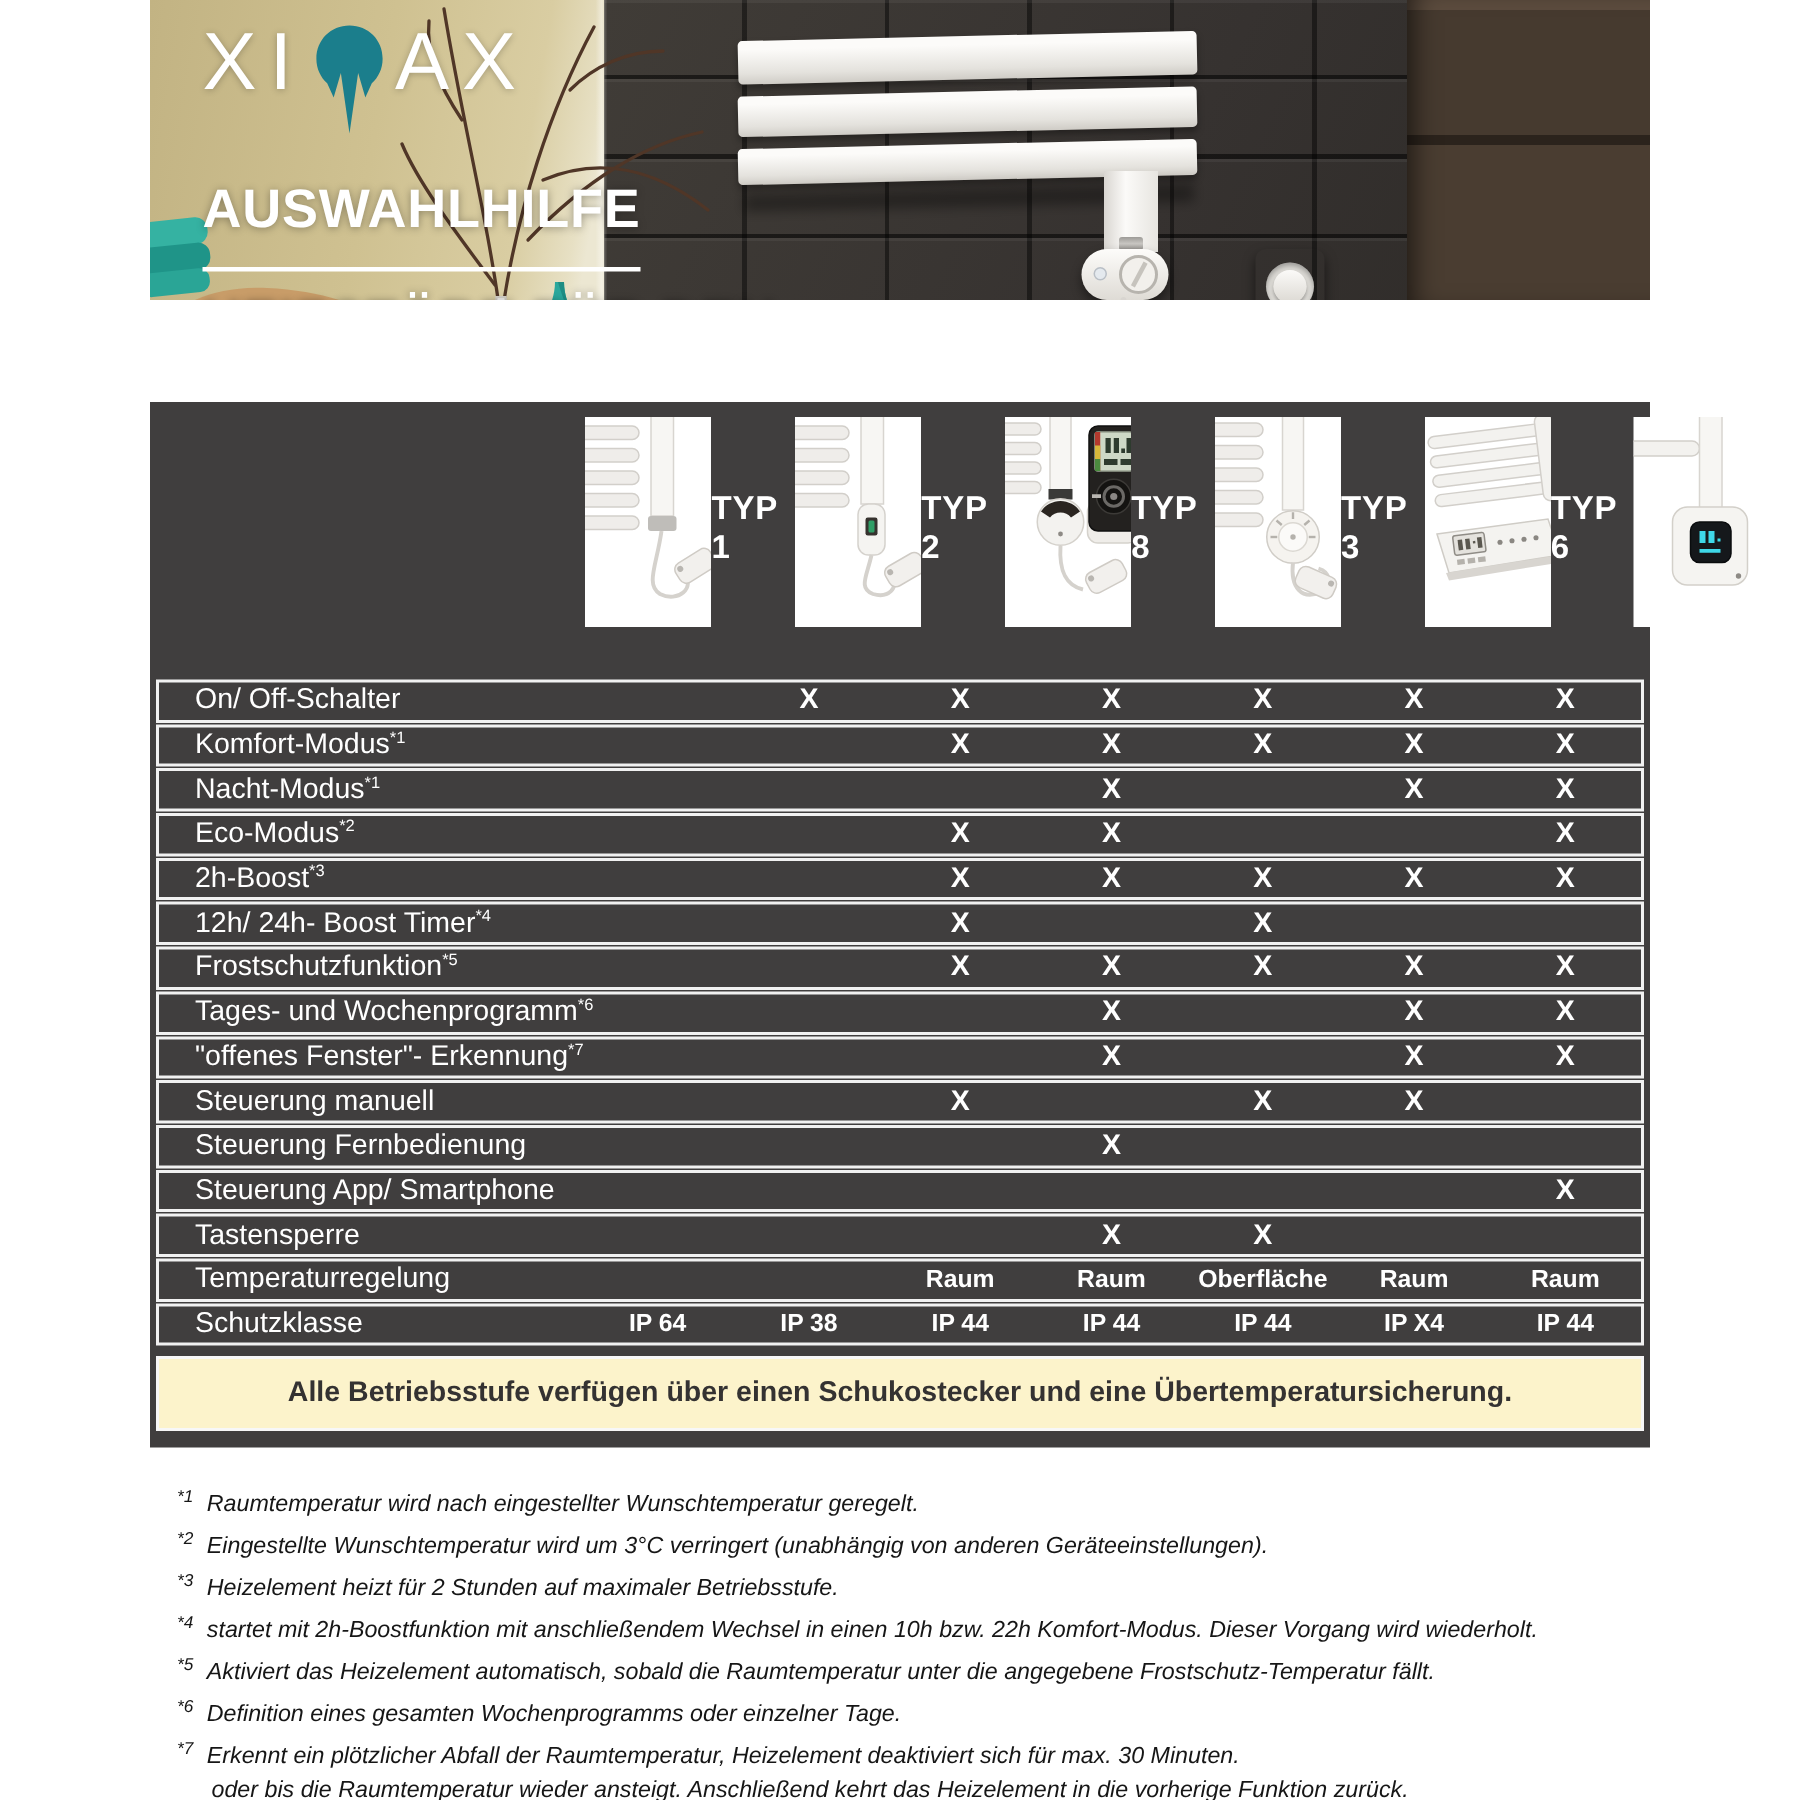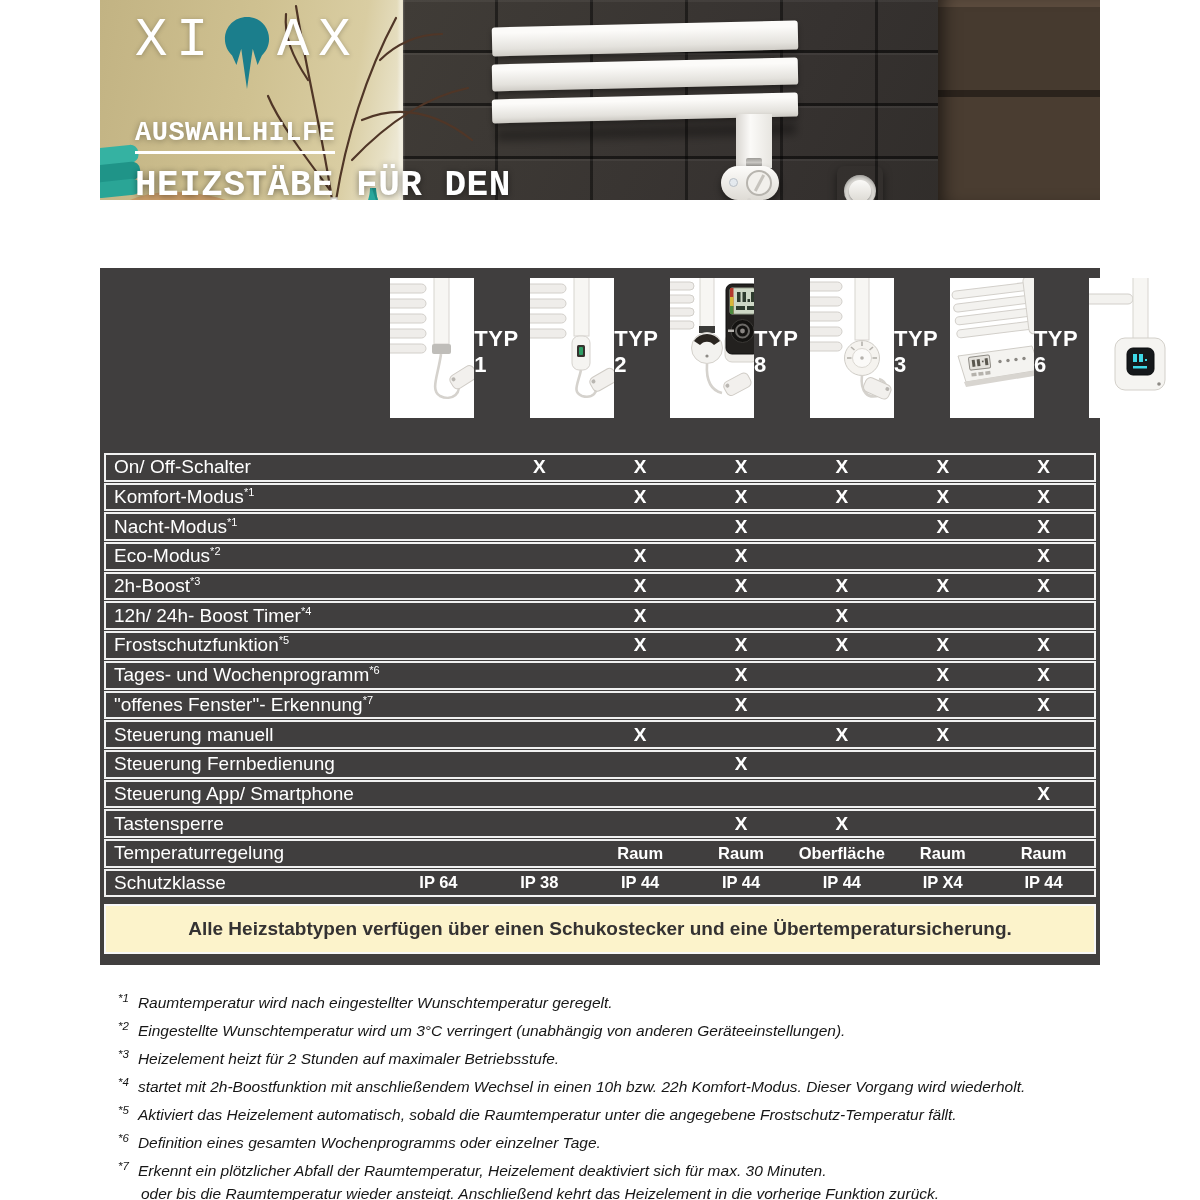--- a/index.html
+++ b/index.html
@@ -7,21 +7,21 @@
     --board:#403e3e;
     --note-bg:#fcf3cb;
     --line:#f1f1f1;
   }
   *{margin:0;padding:0;box-sizing:border-box;}
   body{background:#fff;font-family:"Liberation Sans",sans-serif;}
   .page{position:relative;width:1200px;height:1200px;background:#fff;overflow:hidden;}
 
   
   .hero{position:absolute;left:100px;top:0;width:1000px;height:200px;overflow:hidden;
-        background:linear-gradient(100deg,#c2b383 0%,#cfc191 16%,#d9cda2 26%,#e7e0c4 30%,#ece7d2 31%);font-family:Liberation Mono, monospace;}
+        background:linear-gradient(100deg,#c2b383 0%,#cfc191 16%,#d9cda2 26%,#e7e0c4 30%,#ece7d2 31%);}
   .tile-wall{position:absolute;left:303px;top:0;right:0;bottom:0;background-color:#37332f;
     background-image:
       repeating-linear-gradient(to bottom, rgba(255,255,255,.05) 0 2px, transparent 2px 50px, rgba(0,0,0,.55) 50px 53px),
       repeating-linear-gradient(to right, transparent 0 92px, rgba(0,0,0,.45) 92px 95px),
       linear-gradient(115deg,#403c37 0%,#363230 55%,#2d2a27 100%);}
   .glass-edge{position:absolute;left:297px;top:0;width:8px;height:258px;
       background:linear-gradient(to right,rgba(255,255,255,0),rgba(255,255,255,.38),rgba(255,255,255,0));}
   .cabinet{position:absolute;left:838px;top:0;right:0;bottom:0;
       background:linear-gradient(#5c4c3e 0 7px,#463a2f 7px 90px,#2b231c 90px 97px,#4a3d31 97px 100%);
       box-shadow:inset 14px 0 18px -10px rgba(0,0,0,.6);}
@@ -45,35 +45,35 @@
   .socket .recess{position:absolute;left:7px;top:9px;width:32px;height:32px;border-radius:50%;
       background:#e4e2dd;box-shadow:inset 0 2px 4px rgba(0,0,0,.35);}
   .socket .plug{position:absolute;left:12px;top:14px;width:22px;height:22px;border-radius:50%;
       background:linear-gradient(#fbfaf8,#dcd9d3);box-shadow:0 2px 3px rgba(0,0,0,.35);}
   .hero-svg{position:absolute;inset:0;width:1000px;height:258px;}
   .hero-text{position:absolute;left:35px;top:0;color:#fff;z-index:5;}
   .logo{display:flex;align-items:flex-start;gap:6px;margin-top:14px;
         font-size:54px;font-weight:400;letter-spacing:.16em;line-height:1;
         text-shadow:0 1px 5px rgba(0,0,0,.25);}
   .logo .m-glyph{margin-top:2px;}
-  .eyebrow{display:inline-block;margin-top:26px;font-size:27px;font-weight:bold;letter-spacing:.5px;
-        border-bottom:3px solid #fff;padding-bottom:3px;text-shadow:0 1px 6px rgba(0,0,0,.35);}
+  .eyebrow{display:inline-block;margin-top:26px;font-size:36px;font-weight:bold;letter-spacing:.5px;
+        border-bottom:3px solid #fff;padding-bottom:18px;text-shadow:0 1px 6px rgba(0,0,0,.35);}
   .h-line{font-size:36px;font-weight:bold;letter-spacing:.5px;text-shadow:0 1px 6px rgba(0,0,0,.45);}
   .h-line1{margin-top:11px;} .h-line2{margin-top:13px;margin-left:19px;}
 
   
   .board{position:absolute;left:100px;top:268px;width:1000px;height:697px;background:var(--board);}
   .head-cols{position:absolute;left:290px;top:10px;width:706px;display:flex;}
   .head-col{flex:1;display:flex;align-items:center;}
   .imgbox{width:96px;height:140px;background:#fff;overflow:hidden;}
   .typ-label{margin-top:8px;color:#fff;font-size:22px;font-weight:bold;letter-spacing:.5px;}
   .rows{position:absolute;left:4px;top:185px;width:992px;}
   .row{display:flex;align-items:center;height:28.7px;background:var(--board);
        border:2px solid var(--line);margin-bottom:1px;}
-  .row-label{width:282px;padding-left:8px;color:#fff;font-size:19px;white-space:nowrap;}
+  .row-label{width:282px;padding-left:24px;color:#fff;font-size:19px;white-space:nowrap;}
   .row-label sup{font-size:11px;}
   .cell{flex:1;text-align:center;color:#fff;font-size:19px;font-weight:bold;}
   .cell.small{font-size:16.5px;}
   .note{position:absolute;left:4px;top:636px;width:992px;height:50px;background:var(--note-bg);
         border:2px solid #f7f7f7;display:flex;align-items:center;justify-content:center;
         color:#343232;font-size:19px;font-weight:bold;}
 
   
   .footnotes{position:absolute;left:118px;top:981px;width:980px;color:#161616;
         font-size:15.5px;font-style:italic;}
@@ -490,21 +490,21 @@
           <div class="cell small">IP 38</div>
           <div class="cell small">IP 44</div>
           <div class="cell small">IP 44</div>
           <div class="cell small">IP 44</div>
           <div class="cell small">IP X4</div>
           <div class="cell small">IP 44</div>
         </div>
       </div>
 
     <div class="note">
-      <span>Alle Heizstabtypen verfügen über einen Schukostecker und eine Übertemperatursicherung.</span>
+      <span>Alle Betriebsstufe verfügen über einen Schukostecker und eine Übertemperatursicherung.</span>
     </div>
   </div>
 
   <div class="footnotes">
       <div class="fn-line"><sup>*1</sup>Raumtemperatur wird nach eingestellter Wunschtemperatur geregelt.</div>
       <div class="fn-line"><sup>*2</sup>Eingestellte Wunschtemperatur wird um 3°C verringert (unabhängig von anderen Geräteeinstellungen).</div>
       <div class="fn-line"><sup>*3</sup>Heizelement heizt für 2 Stunden auf maximaler Betriebsstufe.</div>
       <div class="fn-line"><sup>*4</sup>startet mit 2h-Boostfunktion mit anschließendem Wechsel in einen 10h bzw. 22h Komfort-Modus. Dieser Vorgang wird wiederholt.</div>
       <div class="fn-line"><sup>*5</sup>Aktiviert das Heizelement automatisch, sobald die Raumtemperatur unter die angegebene Frostschutz-Temperatur fällt.</div>
       <div class="fn-line"><sup>*6</sup>Definition eines gesamten Wochenprogramms oder einzelner Tage.</div>

